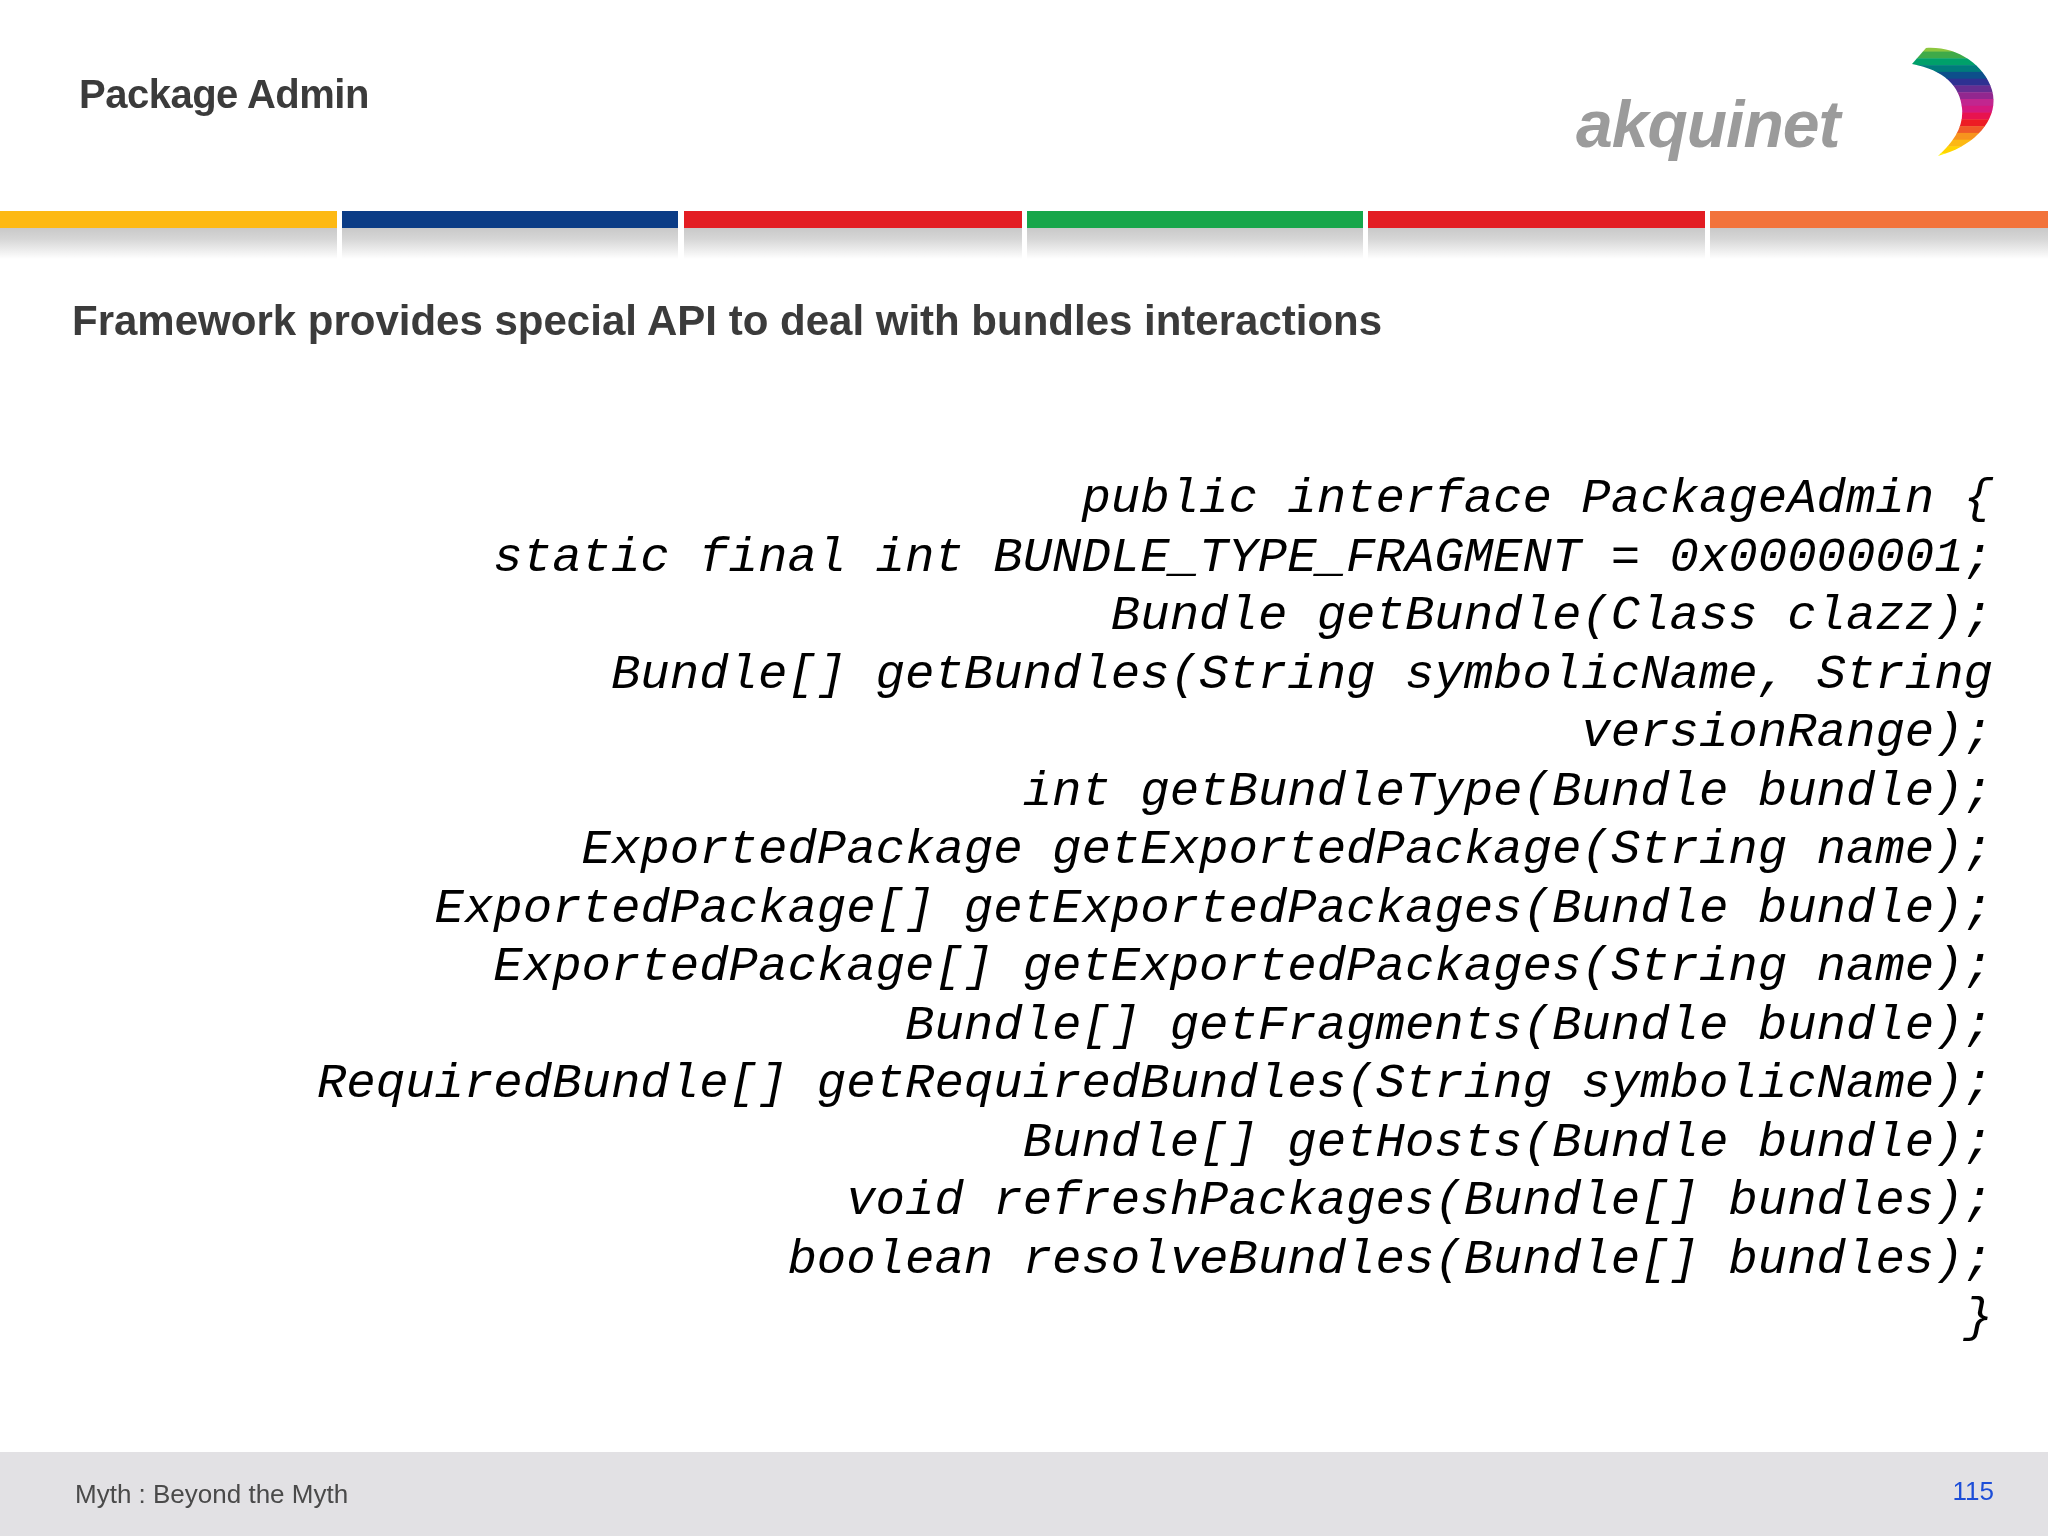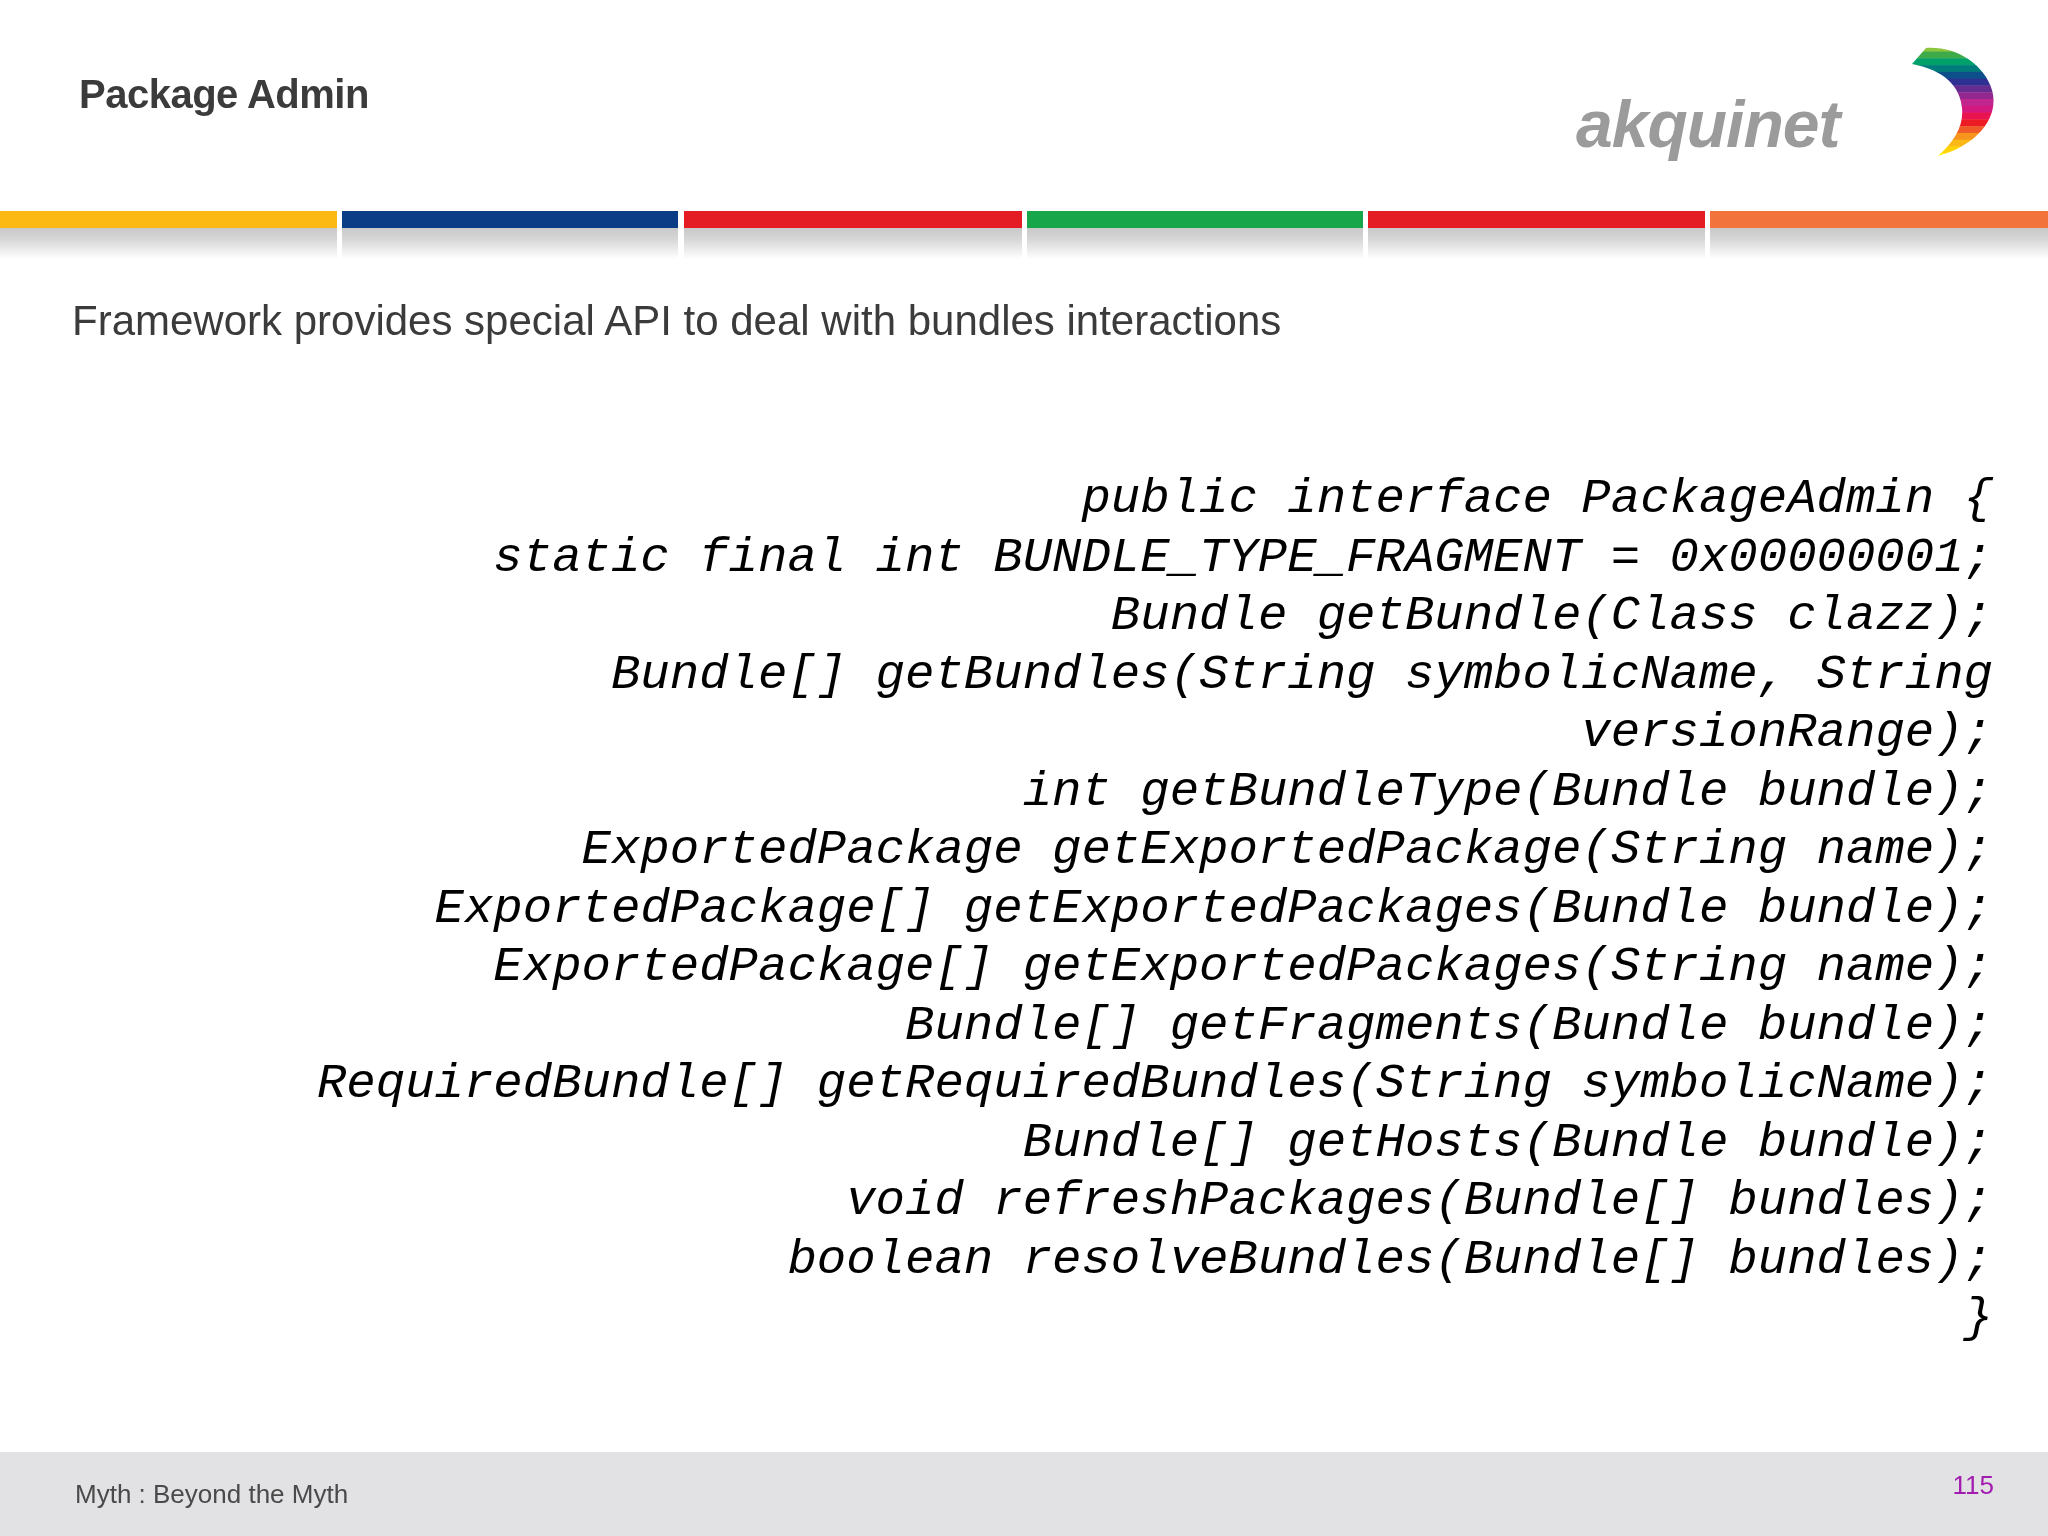--- a/index.html
+++ b/index.html
@@ -79,21 +79,21 @@
     height: 31px;
     background: linear-gradient(to bottom, #c9c9c9 0%, #d6d6d6 35%, #ececec 70%, #ffffff 100%);
   }
 
   
   .subtitle {
     position: absolute;
     left: 72px;
     top: 297px;
     font-size: 42px;
-    font-weight: normal;
+    font-weight: bold;
     color: #3b3b3b;
     white-space: nowrap;
   }
 
   
   .code-block {
     position: absolute;
     left: 113px;
     top: 470px;
     width: 1880px;
@@ -120,23 +120,23 @@
     position: absolute;
     left: 75px;
     top: 27px;
     font-size: 26px;
     color: #4a4a4a;
     white-space: nowrap;
   }
   .footer-page {
     position: absolute;
     right: 54px;
-    top: 18px;
+    top: 24px;
     font-size: 26px;
-    color: #a21caf;
+    color: #1d4ed8;
     white-space: nowrap;
   }
 </style>
 </head>
 <body>
 
 <div class="slide">
 
   <div class="slide-title">Package Admin</div>
 

